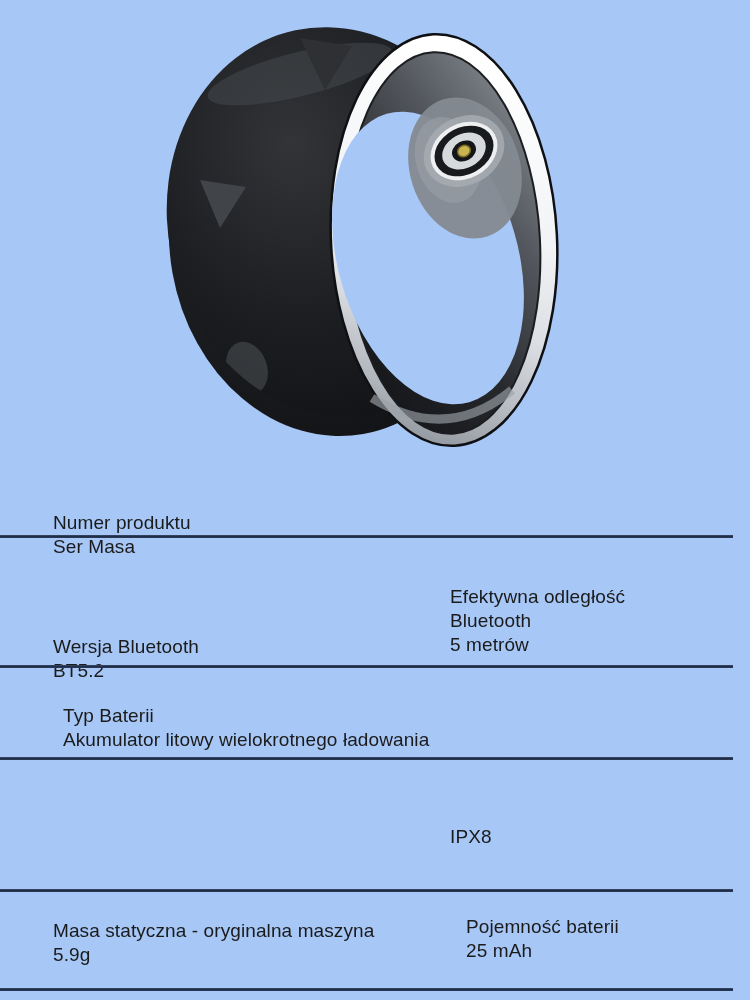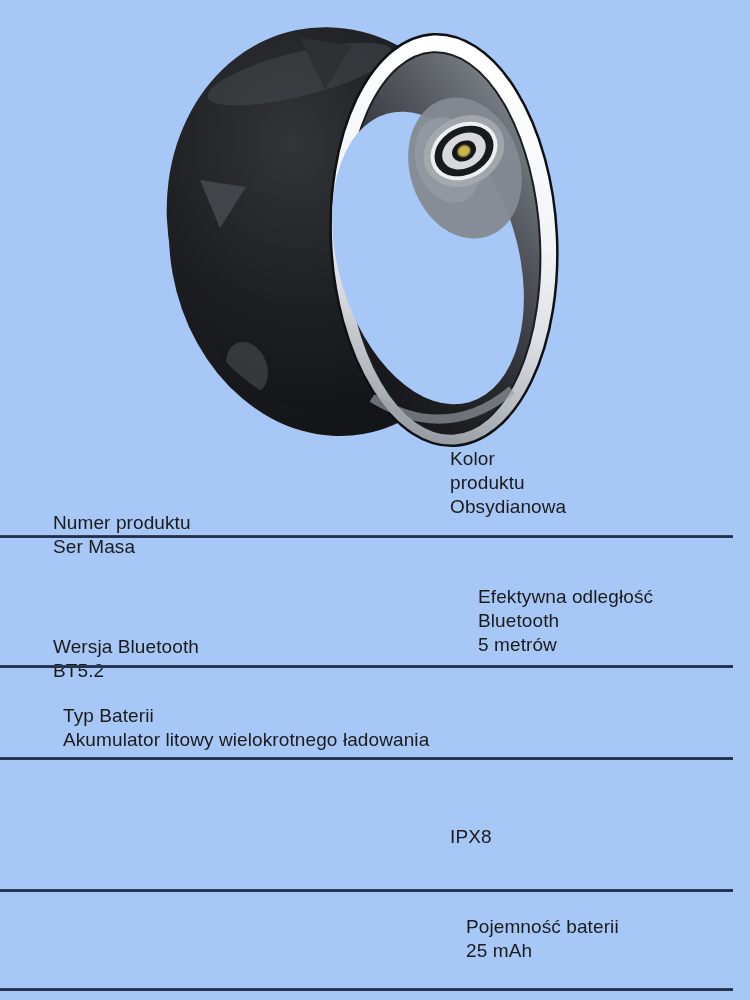--- a/index.html
+++ b/index.html
@@ -40,21 +40,21 @@
     left: 0;
     width: 733px;
     height: 3px;
     background: linear-gradient(to bottom, #3d4f6e, var(--divider) 45%, #2c3c59);
   }
   
   .r0-left  { left: 53px;  top: 470px; margin-top: 41px; }
   .r0-right { left: 450px; top: 447px; }
   .d0 { top: 535px; }
   .r1-left  { left: 53px;  top: 599px; margin-top: 36px; }
-  .r1-right { left: 450px; top: 585px; margin-left: 28px; }
+  .r1-right { left: 450px; top: 585px; }
   .d1 { top: 665px; }
   .r2-left  { left: 63px;  top: 704px; }
   .d2 { top: 757px; }
   .r3-left  { left: 53px;  top: 825px; }
   .r3-right { left: 450px; top: 825px; }
   .d3 { top: 889px; }
   .r4-left  { left: 53px;  top: 919px; }
   .r4-right { left: 450px; top: 915px; margin-left: 16px; }
   .d4 { top: 988px; }
 </style>
@@ -119,25 +119,20 @@
         <ellipse rx="12.5" ry="10" fill="#141517"></ellipse>
         <ellipse rx="6.5" ry="5.5" style="fill: var(--sensor_gold)" stroke="#7a6b28" stroke-width="1.5"></ellipse>
       </g>
     </svg>
   </div>
 
   <div class="spec-cell r0-left">
     <div>Numer produktu</div>
     <div>Ser Masa</div>
   </div>
-  <div class="spec-cell r0-right">
-    <div>Kolor</div>
-    <div>produktu</div>
-    <div>Obsydianowa</div>
-  </div>
   <div class="divider d0"></div>
 
   <div class="spec-cell r1-left">
     <div>Wersja Bluetooth</div>
     <div>BT5.2</div>
   </div>
   <div class="spec-cell r1-right">
     <div>Efektywna odległość</div>
     <div>Bluetooth</div>
     <div>5 metrów</div>
@@ -148,19 +143,23 @@
     <div>Typ Baterii</div>
     <div>Akumulator litowy wielokrotnego ładowania</div>
   </div>
   <div class="divider d2"></div>
 
   <div class="spec-cell r3-right">
     <div>IPX8</div>
   </div>
   <div class="divider d3"></div>
 
+  <div class="spec-cell r4-left">
+    <div>Masa statyczna - oryginalna maszyna</div>
+    <div>5.9g</div>
+  </div>
   <div class="spec-cell r4-right">
     <div>Pojemność baterii</div>
     <div>25 mAh</div>
   </div>
   <div class="divider d4"></div>
 
 </div>
 
 </body></html>

